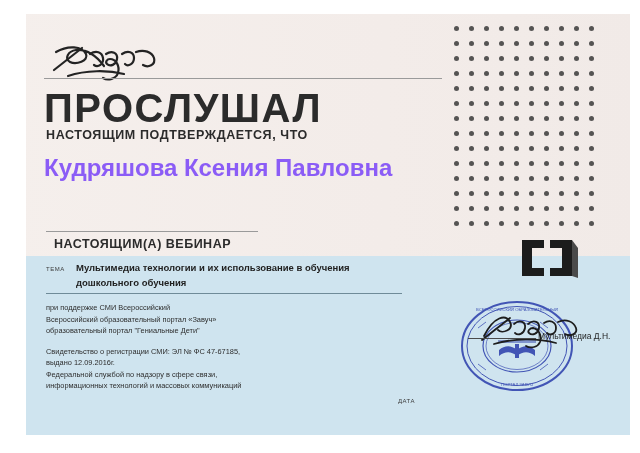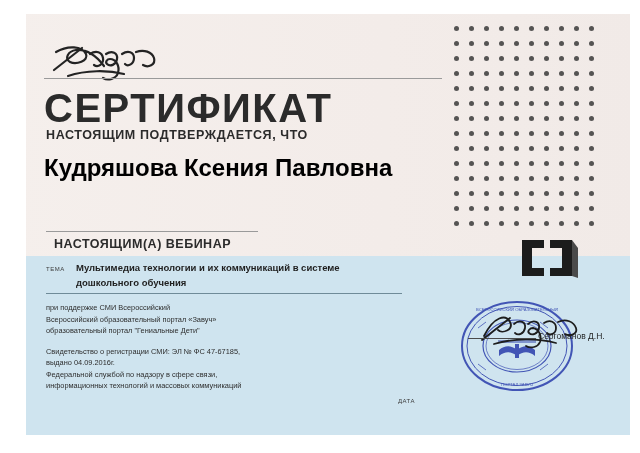--- a/index.html
+++ b/index.html
@@ -115,21 +115,21 @@
     letter-spacing: 0.6px;
     color: #2b2b2b;
   }
   .recipient {
     position: absolute;
     left: 44px;
     top: 152px;
     width: 430px;
     font-size: 24px;
     font-weight: bold;
-    color: #000000;
+    color: #8b5cf6;
     line-height: 32px;
   }
   .rule-recipient {
     left: 46px;
     top: 231px;
     width: 212px;
   }
   .attended {
     position: absolute;
     left: 54px;
@@ -399,40 +399,40 @@
         <path d="M60 14 C 66 10, 72 13, 71 19 C 70 25, 64 27, 61 24 C 59 22, 61 19, 64 19 C 70 19, 74 26, 72 33 C 70 39, 62 41, 57 38"></path>
         <path d="M76 14 C 82 10, 88 12, 88 18 C 88 24, 82 27, 79 24"></path>
         <path d="M90 12 C 98 9, 106 12, 108 18 C 110 25, 102 28, 97 25"></path>
         <path d="M22 36 C 40 30, 62 30, 78 34"></path>
       </g>
     </svg>
   </div>
 
   <div class="rule rule-top"></div>
 
-  <div class="title">СЕРТИФИКАТ</div>
+  <div class="title">ПРОСЛУШАЛ</div>
   <div class="subtitle">НАСТОЯЩИМ ПОДТВЕРЖДАЕТСЯ, ЧТО</div>
   <div class="recipient">Кудряшова Ксения Павловна</div>
 
   <div class="rule rule-recipient"></div>
   <div class="attended">НАСТОЯЩИМ(А) ВЕБИНАР</div>
 
   <div class="topic-label">ТЕМА</div>
-  <div class="topic-text">Мультимедиа технологии и их коммуникаций в системе дошкольного обучения</div>
+  <div class="topic-text">Мультимедиа технологии и их использование в обучения дошкольного обучения</div>
   <div class="rule rule-topic"></div>
 
   <div class="org-block">
     <div class="para">
       <div>при поддержке СМИ Всероссийский</div>
       <div>Всероссийский образовательный портал «Завуч»</div>
       <div>образовательный портал "Гениальные Дети"</div>
     </div>
     <div class="para">
       <div>Свидетельство о регистрации СМИ:  ЭЛ № ФС 47-67185,</div>
-      <div>выдано 04.09.2016г.</div>
+      <div>выдано 12.09.2016г.</div>
       <div>Федеральной службой по надзору в сфере связи,</div>
       <div>информационных технологий и массовых коммуникаций</div>
     </div>
   </div>
 
   <div class="logo-mark">
     <svg viewBox="0 0 58 40" width="58" height="40">
       <path d="M2 2 L24 2 L24 10 L12 10 L12 30 L24 30 L24 38 L2 38 Z" fill="#1c1c1c"></path>
       <path d="M30 2 L52 2 L52 38 L30 38 L30 30 L42 30 L42 10 L30 10 Z" fill="#1c1c1c"></path>
       <path d="M52 2 L58 10 L58 40 L52 38 Z" fill="#4a4a4a"></path>
@@ -470,21 +470,21 @@
         <path d="M34 14 C 40 9, 46 12, 45 18 C 44 24, 38 26, 35 23"></path>
         <path d="M48 14 C 54 9, 60 12, 59 18 C 58 24, 52 26, 49 23 C 47 21, 50 18, 53 18 C 59 19, 62 26, 60 32 C 58 37, 51 39, 46 36"></path>
         <path d="M64 13 C 70 9, 76 12, 76 18 C 76 24, 70 26, 67 23"></path>
         <path d="M78 12 C 86 8, 94 12, 96 18 C 98 24, 90 27, 85 24"></path>
         <path d="M14 34 C 34 28, 58 28, 76 33"></path>
       </g>
     </svg>
   </div>
 
   <div class="sig-line"></div>
-  <div class="sig-name">Сергоманов Д.Н.</div>
+  <div class="sig-name">Мультимедиа Д.Н.</div>
 
   <div class="date-label">ДАТА</div>
 
   <div class="left-strip"></div>
   <div class="right-strip"></div>
   <div class="top-strip"></div>
   <div class="bottom-strip"></div>
 
 </div>
 

